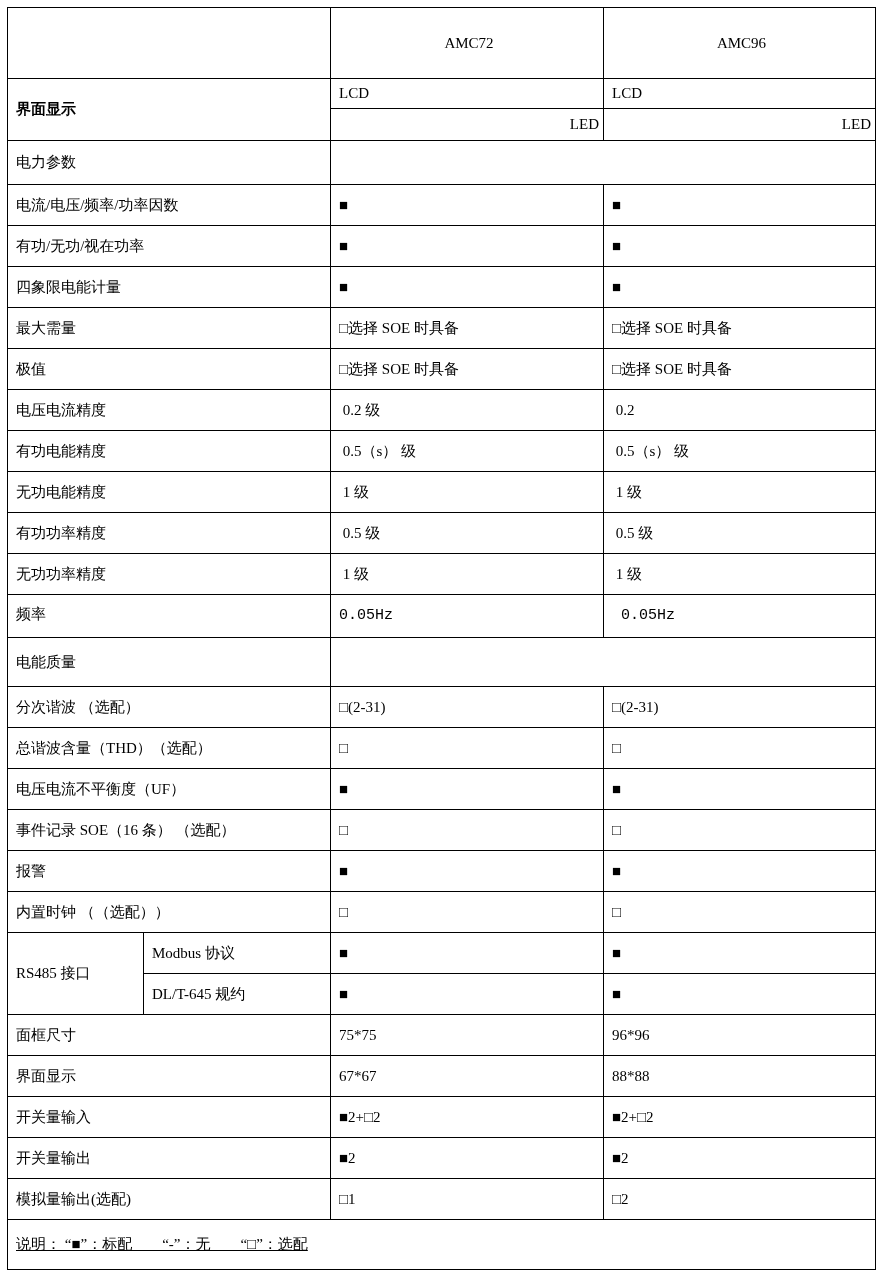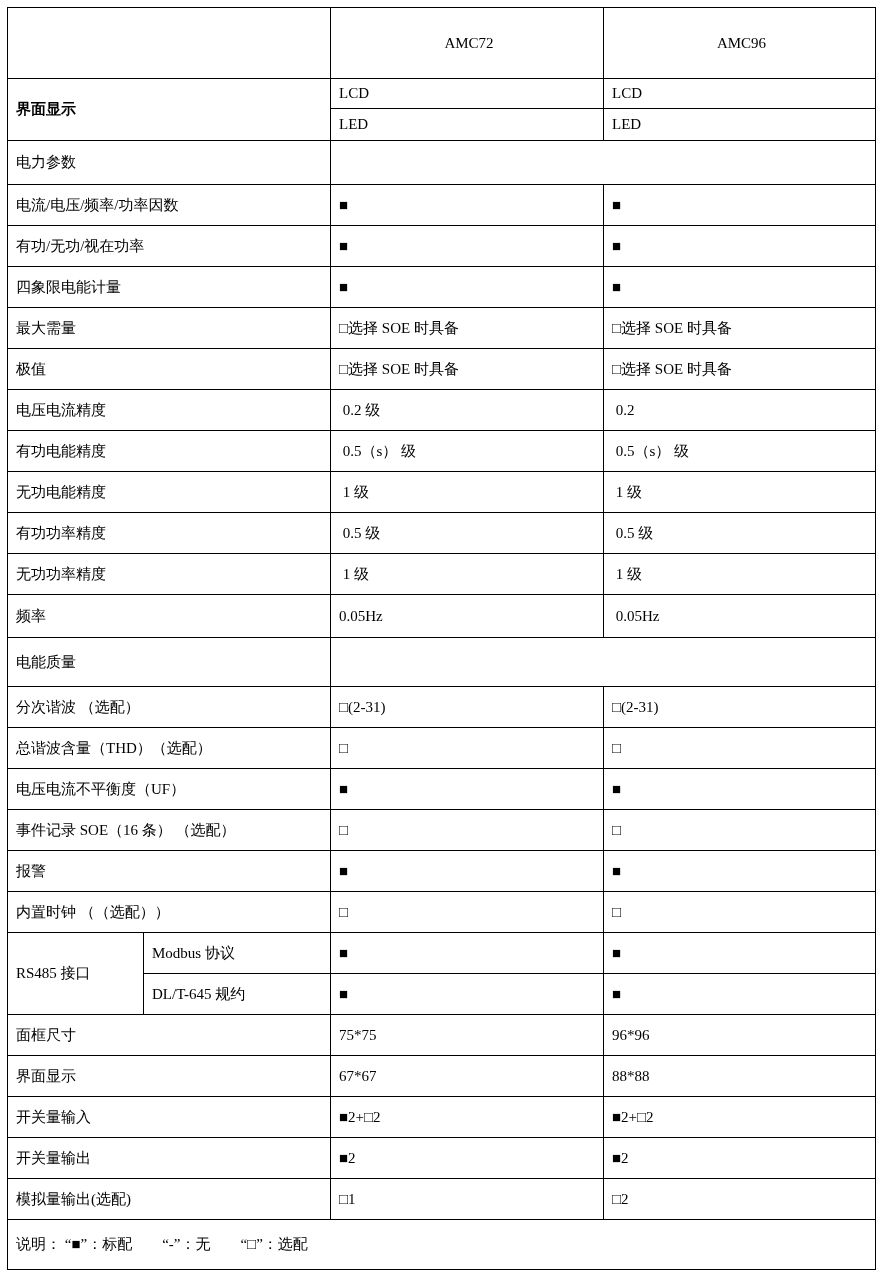--- a/index.html
+++ b/index.html
@@ -19,26 +19,26 @@
     white-space:pre-wrap;
     padding:2px 4px 2px 8px;
     line-height:1.25;
   }
   td.lbl{padding-left:10px;}
   td.hdr{text-align:center;padding-left:4px;}
   td.if-lbl{padding-left:26px;font-weight:bold;}
   td.sub-lbl{padding-left:12px;}
   tr.h-head{height:71px;}
   tr.h-lcd{height:30px;}
-  tr.h-led{height:32px;}
+  tr.h-led{height:32px;text-align:right;}
   tr.h-sec1{height:44px;}
   tr.h-std{height:41px;}
-  tr.h-freq{height:43px;}
+  tr.h-freq{height:43px;font-family:Liberation Mono, monospace;}
   tr.h-sec2{height:49px;}
-  tr.h-note{height:50px;}
+  tr.h-note{height:50px;text-decoration:underline;}
 </style>
 </head>
 <body>
 
 <div class="page">
 <table class="spec">
   <colgroup>
     <col style="width:136px">
         <col style="width:187px">
         <col style="width:273px">

